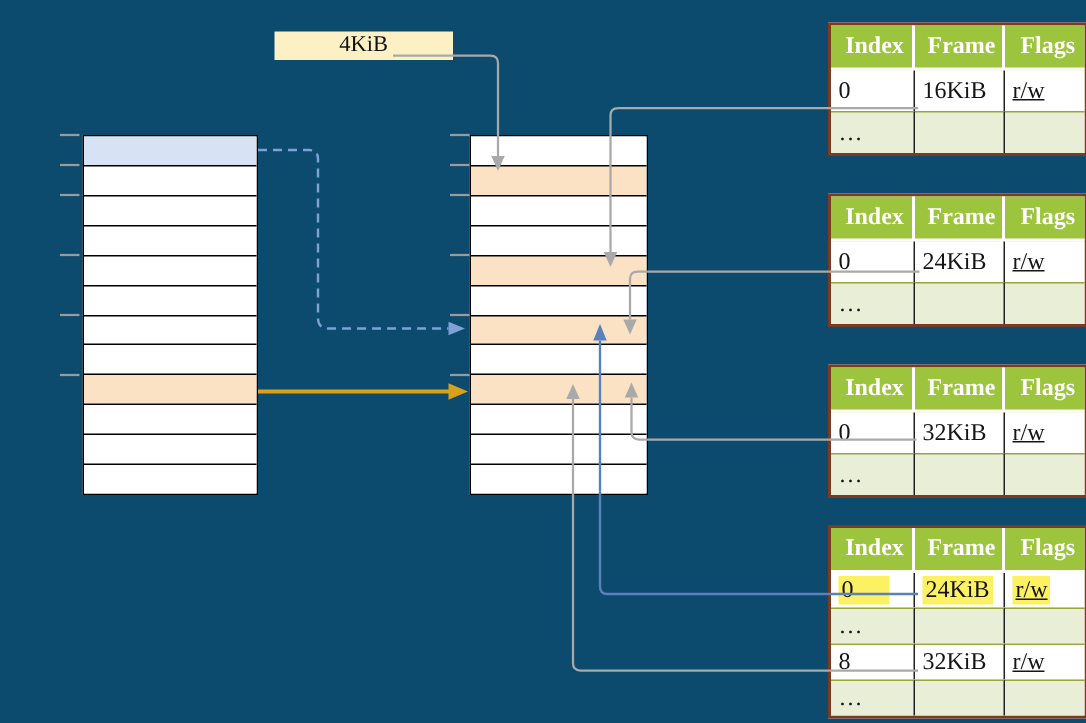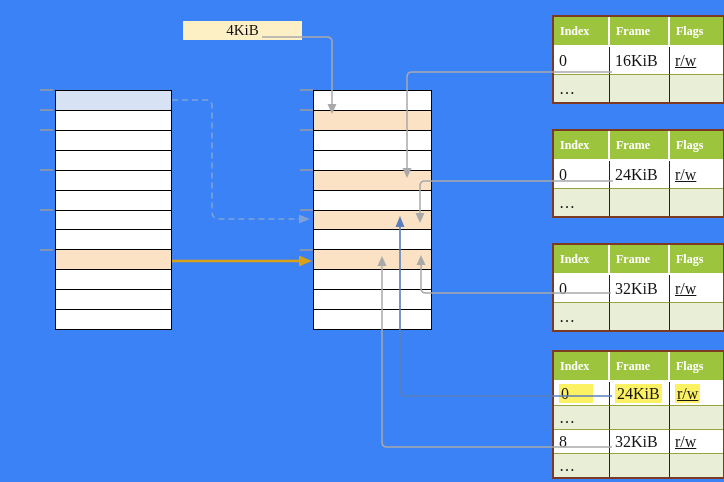--- a/index.html
+++ b/index.html
@@ -3,21 +3,21 @@
 <meta charset="utf-8">
 <style>
   :root{
     --header-green:#9cc43d; --row-light-green:#e9efd6; --row-orange:#fbe2c4;
     --row-blue:#d7e3f4; --note-cream:#fdf0c5; --highlight-yellow:#fcf163;
     --arrow-gray:#a9a9a9; --arrow-blue:#5b80ba; --arrow-blue-dashed:#7ea2d8;
     --arrow-orange:#d9a118; --table-border:#7c3a22; --tick-gray:#9b9b9b;
     --row-divider:#98a43f;
   }
   html,body{margin:0;padding:0;background:#fff;}
-  #canvas{position:relative;width:724px;height:482px;background:#3b82f6;
+  #canvas{position:relative;width:724px;height:482px;background:#0c4a6e;
           font-family:"Liberation Serif","DejaVu Serif",serif;overflow:hidden;}
 
   
   .memcol{position:absolute;display:flex;flex-direction:column;
           border:1px solid #000;box-sizing:border-box;background:#fff;}
   #vm-column{left:55px;top:90px;width:117px;height:240px;}
   #pm-column{left:313px;top:90px;width:119px;height:240px;}
   .mrow{flex:1;background:#fff;border-top:1px solid #000;}
   .mrow:first-child{border-top:none;}
   .mrow.orange{background:var(--row-orange);}
@@ -28,21 +28,21 @@
     background:var(--note-cream);text-align:center;line-height:19px;
     font-size:15px;color:#111;}
 
   
   .ptable{position:absolute;left:552px;width:169px;border-collapse:separate;
     border-spacing:0;border:2px solid var(--table-border);background:#fff;
     table-layout:fixed;font-size:16px;color:#151515;}
   #table-1{top:15px;} #table-2{top:129px;} #table-3{top:243px;} #table-4{top:350px;}
   .ptable col.c1{width:56px;} .ptable col.c2{width:60px;} .ptable col.c3{width:53px;}
   .ptable th{background:var(--header-green);color:#fff;font-weight:bold;
-    text-align:left;padding:2px 2px 2px 6px;height:24px;font-size:12px;
+    text-align:center;padding:2px 2px 2px 6px;height:24px;font-size:16px;
     border-right:2px solid #fff;border-bottom:2px solid #fff;}
   .ptable th:last-child{border-right:none;margin-top:40px;}
   .ptable td{padding:1px 2px 1px 5px;height:25px;background:#fff;
     border-right:1.5px solid #222;overflow:hidden;white-space:nowrap;}
   .ptable td:last-child{border-right:none;text-decoration:underline;}
   .ptable tr.data + tr.data td{border-top:1.5px solid var(--row-divider);}
   .ptable tr.dots td{background:var(--row-light-green);}
   #table-4 td{height:21px;}
   .hl{background:var(--highlight-yellow);padding:1px 2px;}
   .hl.wide{padding-right:24px;}

